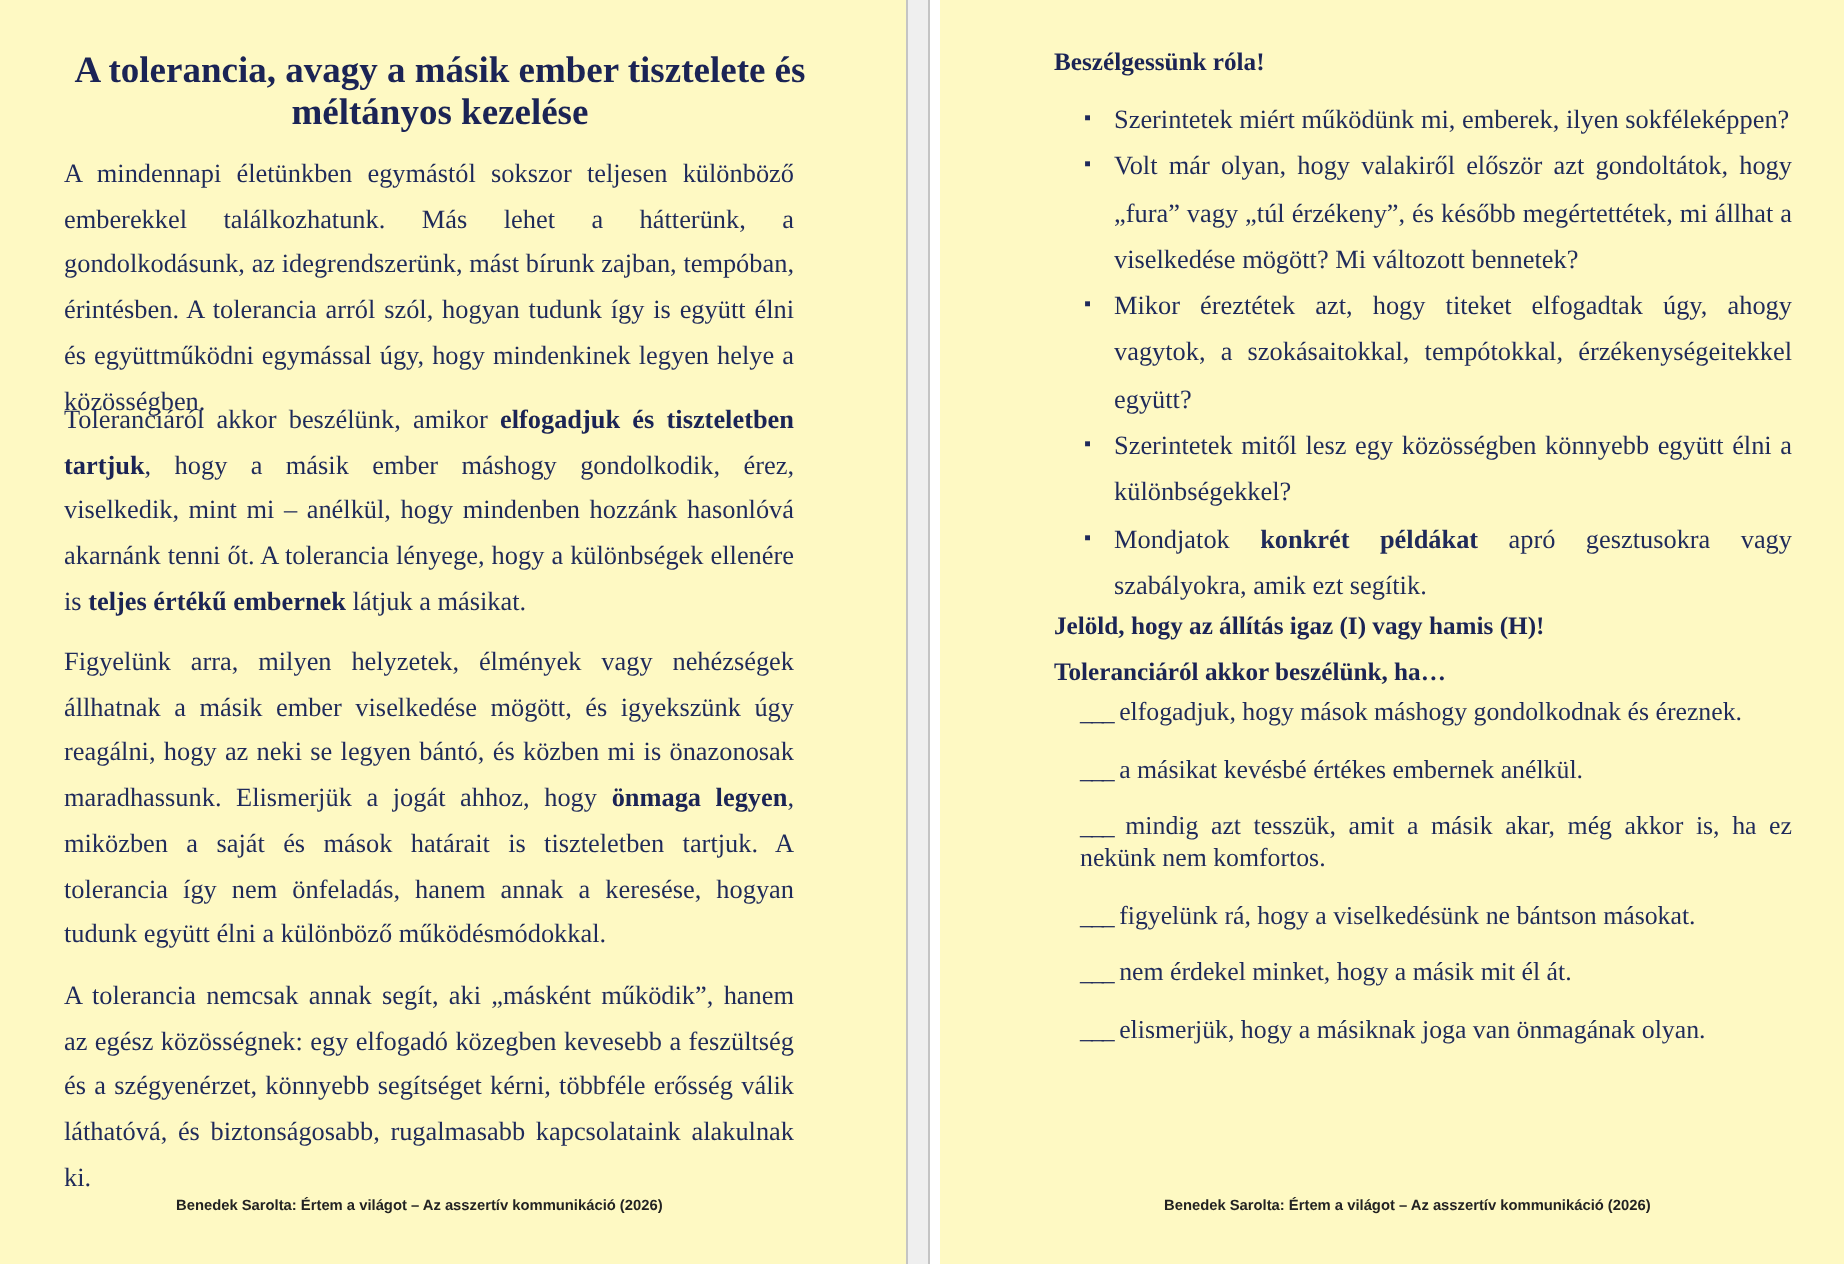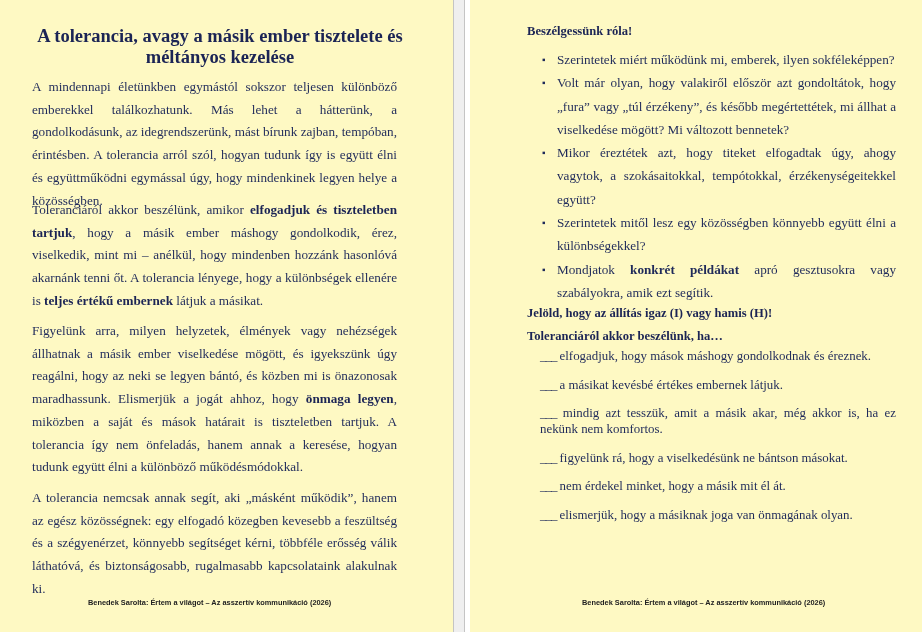--- a/index.html
+++ b/index.html
@@ -93,21 +93,21 @@
       <li><span class="bullet">▪</span><span>Volt már olyan, hogy valakiről először azt gondoltátok, hogy „fura” vagy „túl érzékeny”, és később megértettétek, mi állhat a viselkedése mögött? Mi változott bennetek?</span></li>
       <li><span class="bullet">▪</span><span>Mikor éreztétek azt, hogy titeket elfogadtak úgy, ahogy vagytok, a szokásaitokkal, tempótokkal, érzékenységeitekkel együtt?</span></li>
       <li><span class="bullet">▪</span><span>Szerintetek mitől lesz egy közösségben könnyebb együtt élni a különbségekkel?</span></li>
       <li><span class="bullet">▪</span><span>Mondjatok </span><b>konkrét példákat</b><span> apró gesztusokra vagy szabályokra, amik ezt segítik.</span></li>
     </ul>
 
   <div class="section-head" id="tf-subtitle">Toleranciáról akkor beszélünk, ha…</div>
   <div class="section-head" id="tf-title">Jelöld, hogy az állítás igaz (I) vagy hamis (H)!</div>
   <div class="tf-list" id="tf-list">
       <div class="tf-item"><span class="blank">___</span><span> elfogadjuk, hogy mások máshogy gondolkodnak és éreznek.</span></div>
-      <div class="tf-item"><span class="blank">___</span><span> a másikat kevésbé értékes embernek látjuk.</span></div>
+      <div class="tf-item"><span class="blank">___</span><span> a másikat kevésbé értékes embernek anélkül.</span></div>
       <div class="tf-item wrap"><span class="blank">___</span><span> mindig azt tesszük, amit a másik akar, még akkor is, ha ez nekünk nem komfortos.</span></div>
       <div class="tf-item"><span class="blank">___</span><span> figyelünk rá, hogy a viselkedésünk ne bántson másokat.</span></div>
       <div class="tf-item"><span class="blank">___</span><span> nem érdekel minket, hogy a másik mit él át.</span></div>
       <div class="tf-item"><span class="blank">___</span><span> elismerjük, hogy a másiknak joga van önmagának olyan.</span></div>
     </div>
 
   <div class="footer" id="footer-right">Benedek Sarolta: Értem a világot – Az asszertív kommunikáció (2026)</div>
 </div>
 
 </body></html>

